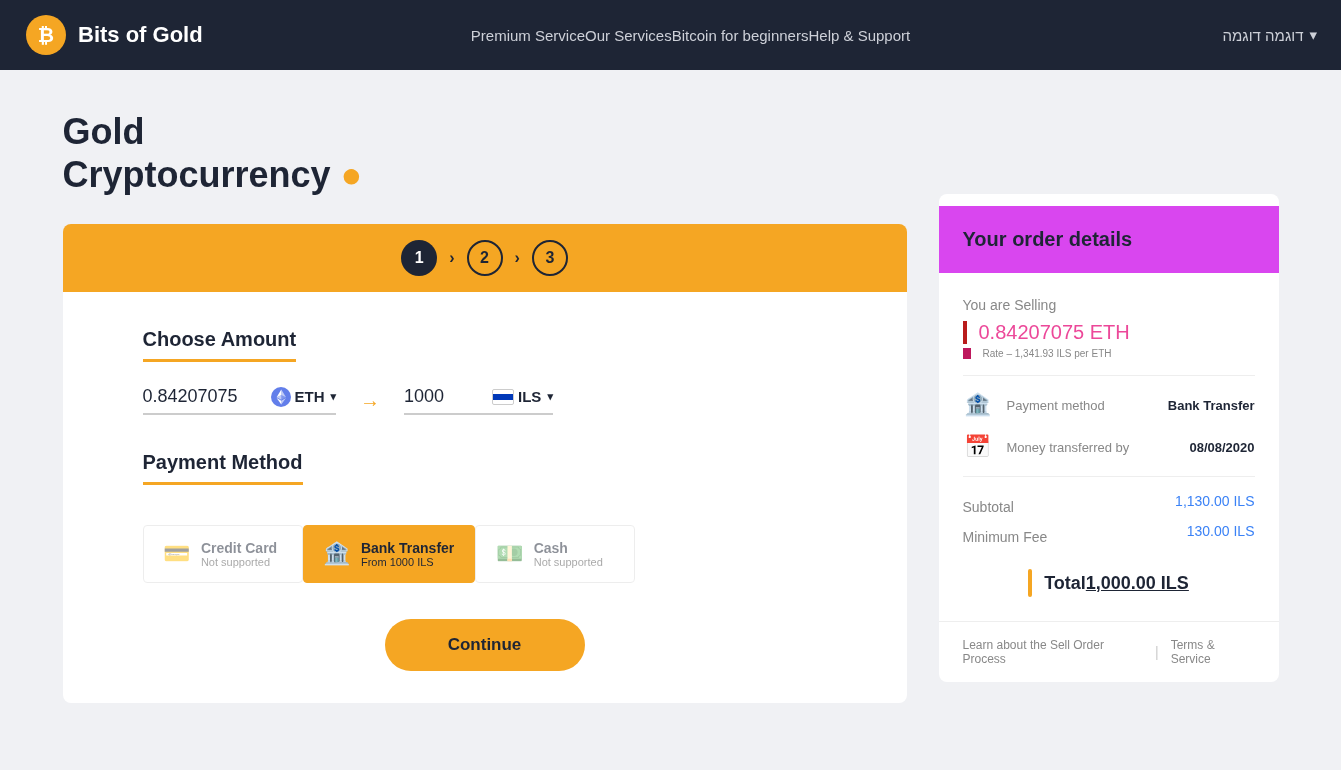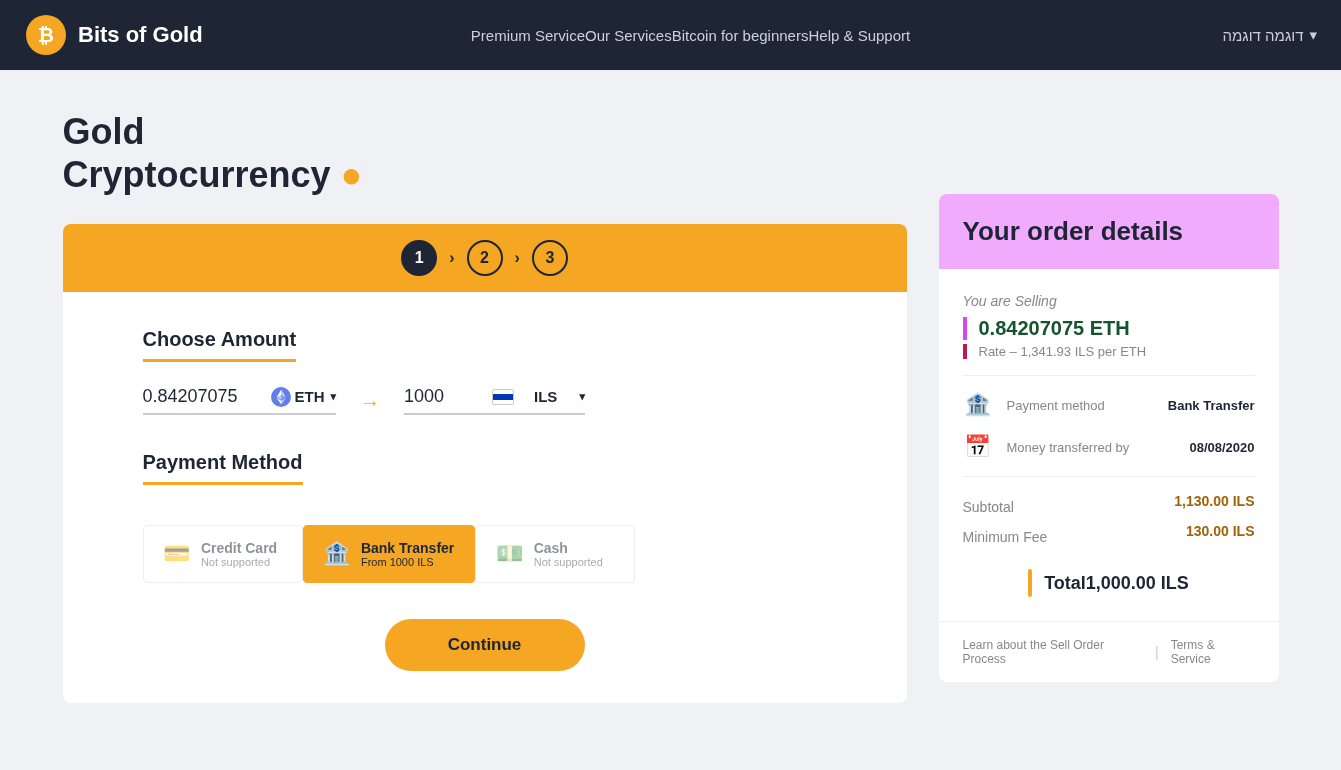--- a/index.html
+++ b/index.html
@@ -174,21 +174,21 @@
       font-size: 18px;
       border: none;
       outline: none;
       color: #1e2535;
       width: 80px;
       background: transparent;
     }
     .ils-selector {
       display: flex;
       align-items: center;
-      gap: 20px;
+      gap: 4px;
       cursor: pointer;
       font-size: 15px;
       color: #1e2535;
       font-weight: 600;
     }
     .ils-flag {
       width: 22px;
       height: 16px;
       background: linear-gradient(to bottom, #fff 30%, #0038b8 30%, #0038b8 70%, #fff 70%);
       border: 1px solid #ccc;
@@ -260,47 +260,47 @@
     
     .order-card {
       width: 340px;
       min-width: 320px;
       background: #fff;
       border-radius: 8px;
       overflow: hidden;
       margin-top: 84px;
     }
     .order-header {
-      background: #f0abfc;
+      background: #d946ef;
       padding: 22px 24px;
-      font-size: 26px;
-      font-weight: 700;
-      color: #1e2535;
+      font-size: 20px;
+      font-weight: 700;
+      color: #1e2535;
+      margin-top: 12px;
     }
     .order-body {
       padding: 24px;
     }
     .order-you-selling {
       font-size: 14px;
       color: #888;
       margin-bottom: 8px;
-      font-style: italic;
     }
     .order-amount-eth {
       font-size: 20px;
-      font-weight: 700;
-      color: #14532d;
-      border-left: 4px solid #d946ef;
+      font-weight: 400;
+      color: #ec4899;
+      border-left: 4px solid #b91c1c;
       padding-left: 12px;
       margin-bottom: 4px;
     }
     .order-rate {
-      font-size: 13px;
+      font-size: 10px;
       color: #888;
-      border-left: 4px solid #be185d;
+      border-left: 8px solid #be185d;
       padding-left: 12px;
       margin-bottom: 12px;
     }
     .order-divider {
       border: none;
       border-top: 1px solid #eee;
       margin: 16px 0;
     }
     .order-row {
       display: flex;
@@ -329,22 +329,22 @@
       justify-content: space-between;
       margin-bottom: 8px;
     }
     .order-subtotal-label {
       font-size: 14px;
       color: #888;
       margin-top: 6px;
     }
     .order-subtotal-value {
       font-size: 14px;
-      color: #a16207;
-      font-weight: 700;
+      color: #3b82f6;
+      font-weight: 400;
       text-align: center;
     }
     .order-total-row {
       display: flex;
       justify-content: center;
       align-items: center;
       margin-top: 24px;
     }
     .order-total-left {
       display: flex;
@@ -360,20 +360,21 @@
     }
     .order-total-label {
       font-size: 18px;
       font-weight: 700;
       color: #1e2535;
     }
     .order-total-value {
       font-size: 18px;
       font-weight: 700;
       color: #1e2535;
+      text-decoration: underline;
     }
     .order-footer {
       display: flex;
       gap: 12px;
       align-items: center;
       padding: 16px 24px;
       border-top: 1px solid #eee;
     }
     .order-footer a {
       font-size: 12px;

